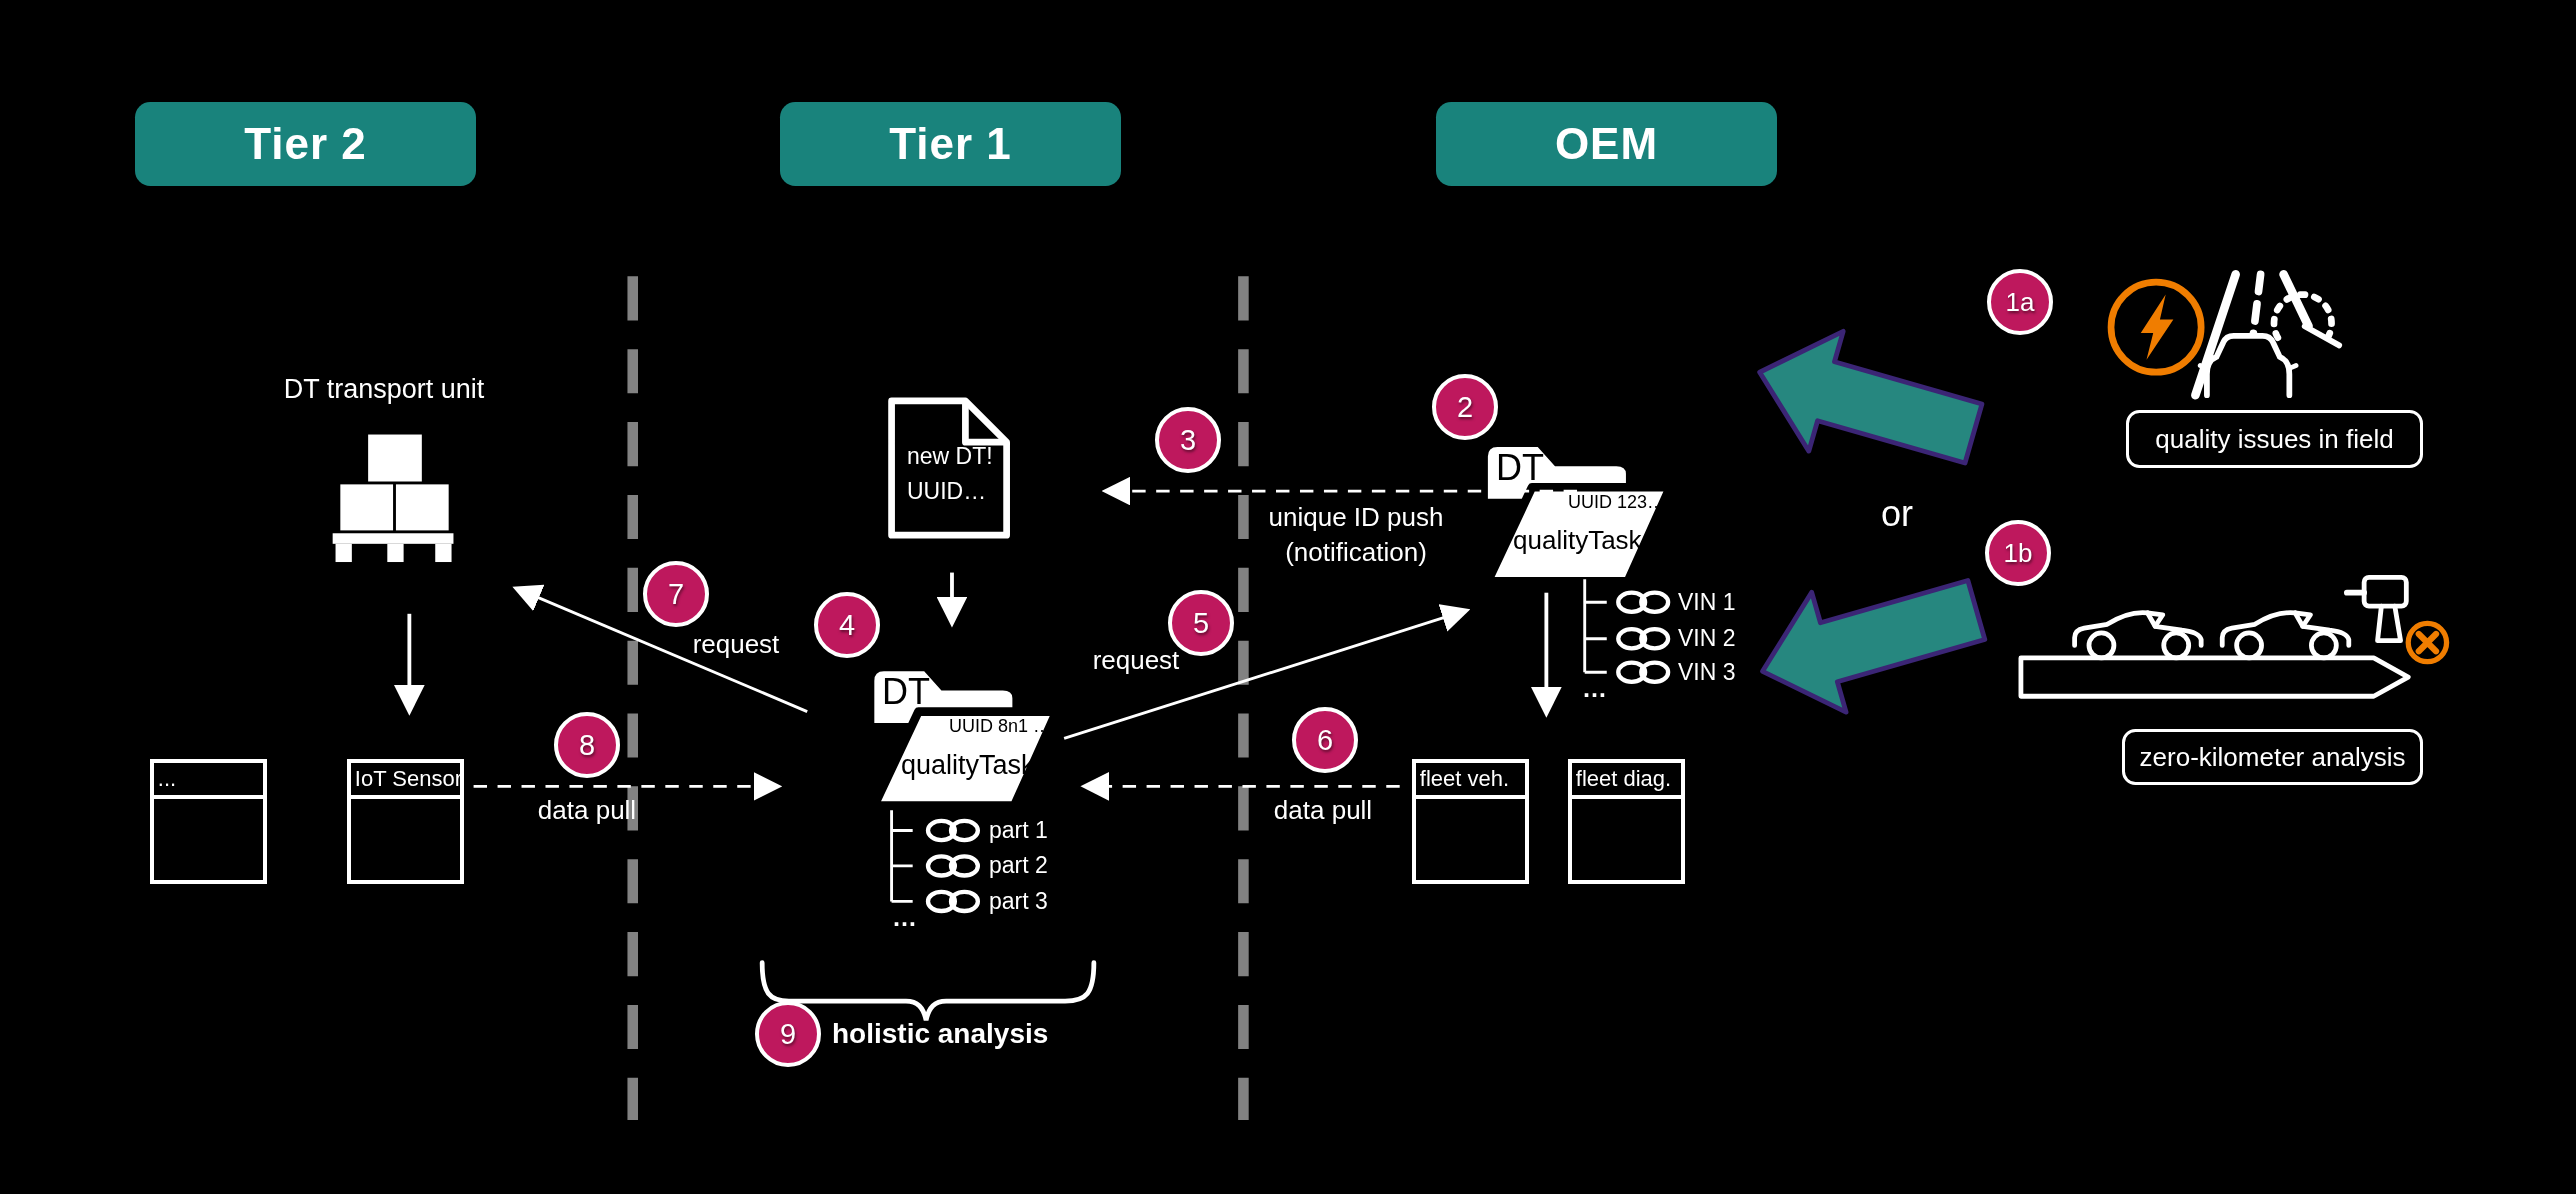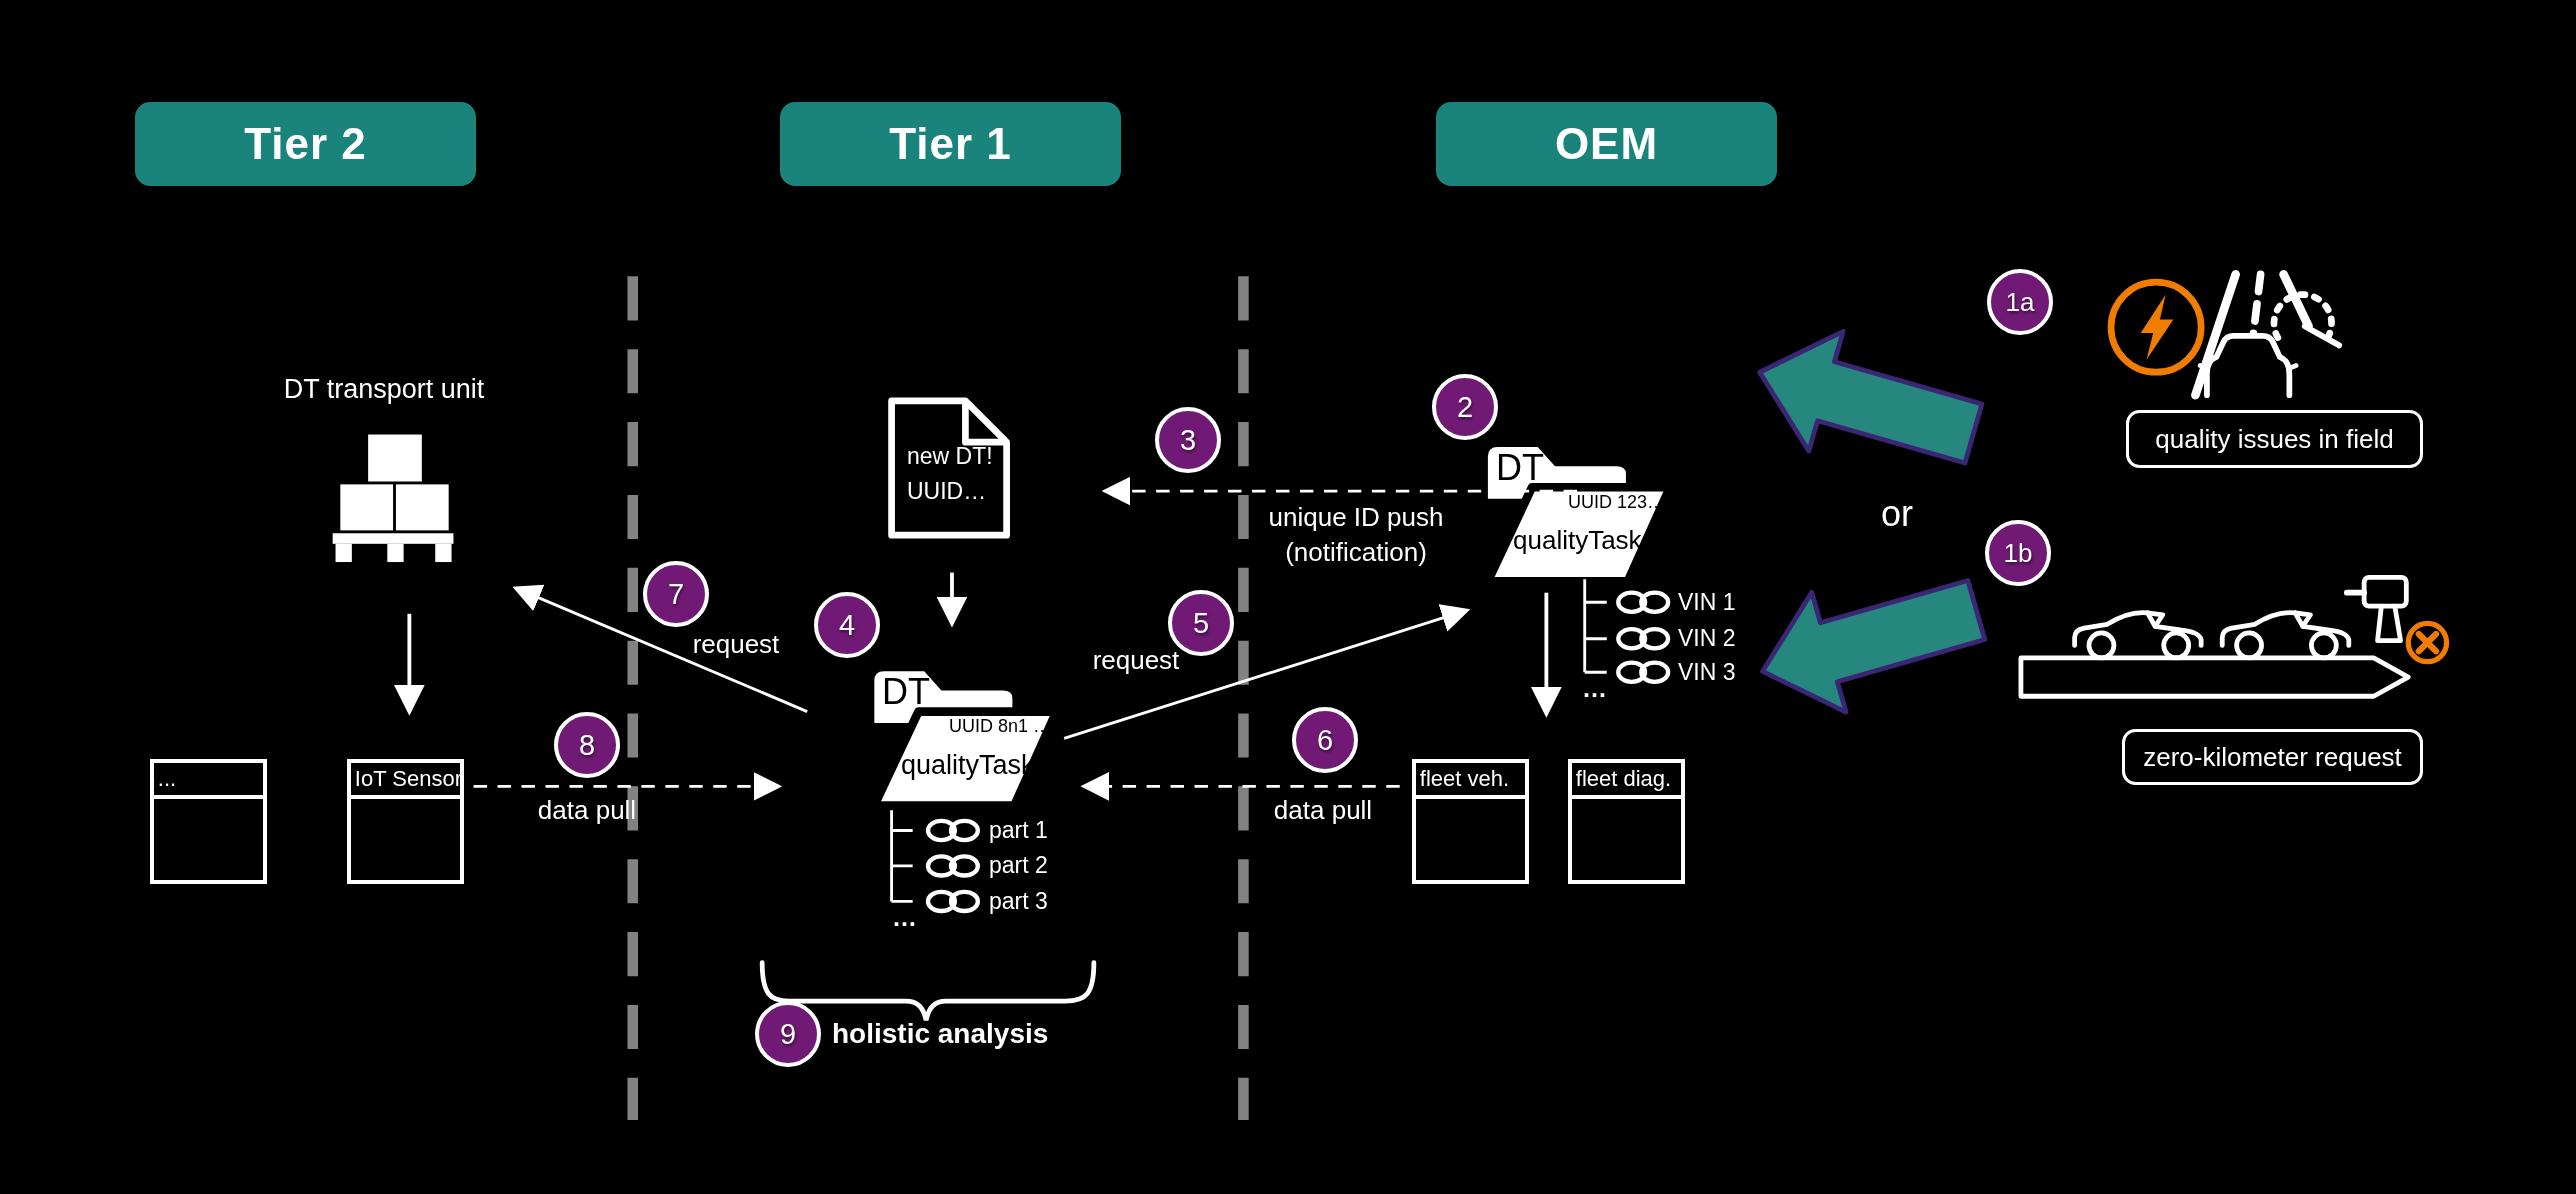--- a/index.html
+++ b/index.html
@@ -2,21 +2,21 @@
 <html><head>
 <meta charset="utf-8">
 <style>
   html,body{margin:0;padding:0;background:#000;}
   .stage{position:relative;width:2576px;height:1195px;background:#000;overflow:hidden;
          font-family:"Liberation Sans", sans-serif;color:#fff;}
   .layer{position:absolute;left:0;top:0;}
   .hdr{position:absolute;width:341px;height:84px;border-radius:15.3px;background:#19837c;
        display:flex;align-items:center;justify-content:center;
        font-size:44px;font-weight:bold;color:#fff;letter-spacing:1px;}
-  .circle{position:absolute;width:58px;height:58px;border-radius:50%;background:#701a75;
+  .circle{position:absolute;width:58px;height:58px;border-radius:50%;background:#be185d;
           border:4.8px solid #fff;display:flex;align-items:center;justify-content:center;
           font-size:29px;color:#fff;text-shadow:1px 1.9px 2.9px rgba(0,0,0,.55);}
   .winbox{position:absolute;width:117px;height:125px;border:4.8px solid #fff;box-sizing:border-box;background:#000;}
   .winhead{height:36px;border-bottom:4.8px solid #fff;box-sizing:border-box;display:flex;align-items:center;
            padding:0 3.8px;font-size:22px;white-space:nowrap;overflow:hidden;color:#fff;}
   .lbl{position:absolute;white-space:nowrap;color:#fff;text-align:center;}
   .ctr{text-align:center;}
   .blk{color:#000;}
   .rbox{position:absolute;border:3.8px solid #fff;border-radius:13.4px;box-sizing:border-box;
         display:flex;align-items:center;justify-content:center;font-size:26px;color:#fff;background:#000;margin-left:40px;}
@@ -219,21 +219,21 @@
   <div class="lbl ctr" style="left:520px;top:795px;width:134px;font-size:26px;">data pull</div>
   <div class="lbl ctr" style="left:1256px;top:795px;width:134px;font-size:26px;">data pull</div>
   <div class="lbl ctr" style="left:1212px;top:502px;width:288px;font-size:26px;">unique ID push</div>
   <div class="lbl ctr" style="left:1212px;top:537px;width:288px;font-size:26px;">(notification)</div>
 
   <div class="lbl" style="left:1881px;top:493px;font-size:36px;font-weight:500;">or</div>
   <div class="rbox" style="left:2086px;top:410px;width:297px;height:58px;">
     <span>quality issues in field</span>
   </div>
   <div class="rbox" style="left:2082px;top:729px;width:301px;height:56px;">
-    <span>zero-kilometer request</span>
+    <span>zero-kilometer analysis</span>
   </div>
 
   <div class="circle" style="left:1987px;top:269px;font-size:26px;">
       <span>1a</span>
     </div>
   <div class="circle" style="left:1985px;top:520px;font-size:26px;">
       <span>1b</span>
     </div>
   <div class="circle" style="left:1432px;top:374px;">
       <span>2</span>

